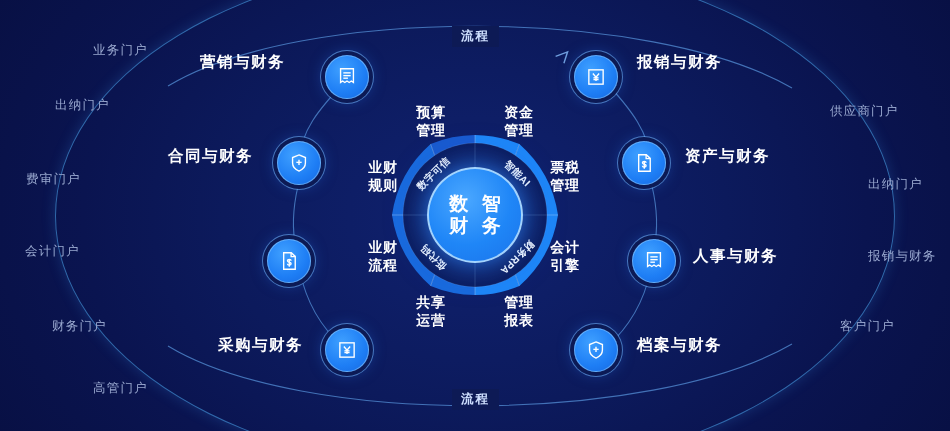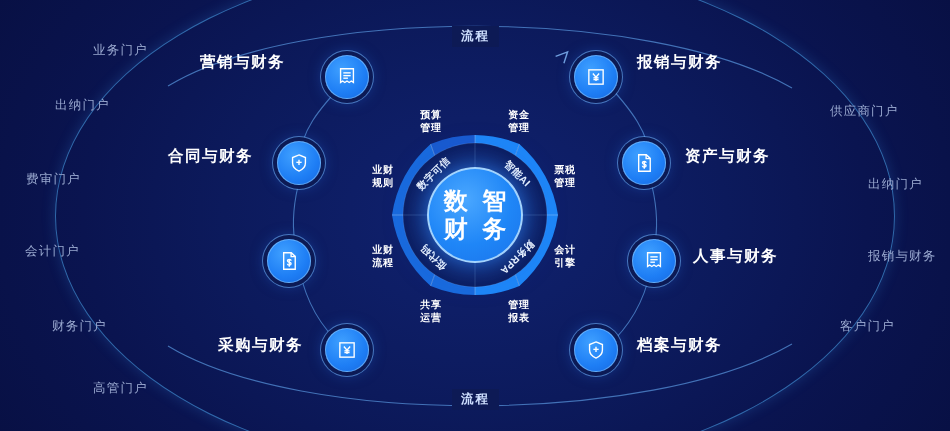--- a/index.html
+++ b/index.html
@@ -81,31 +81,31 @@
     width:96px; height:96px;
     border-radius:50%;
     background:radial-gradient(circle at 40% 33%, #4aa7ff 0%, #1f86f7 55%, #1a73ea 100%);
     border:2px solid rgba(185,225,255,0.85);
     box-shadow:0 0 22px rgba(50,140,255,0.65), 0 0 44px rgba(40,120,240,0.35);
     display:flex; flex-direction:column; align-items:center; justify-content:center;
     line-height:1.18;
   }
   #center-circle span {
     color:#ffffff;
-    font-size:24px;
+    font-size:19px;
     font-weight:bold;
     letter-spacing:4px;
     text-indent:4px;
   }
 
   
   .ringtxt {
     position:absolute;
     color:#ffffff;
-    font-size:10px;
+    font-size:14px;
     font-weight:bold;
     letter-spacing:0.8px;
     text-align:center;
     line-height:1.25;
     white-space:nowrap;
     transform:translate(-50%,-50%);
   }
   .ringtxt.inner { font-size:10px; letter-spacing:0.5px; }
 </style>
 </head>

